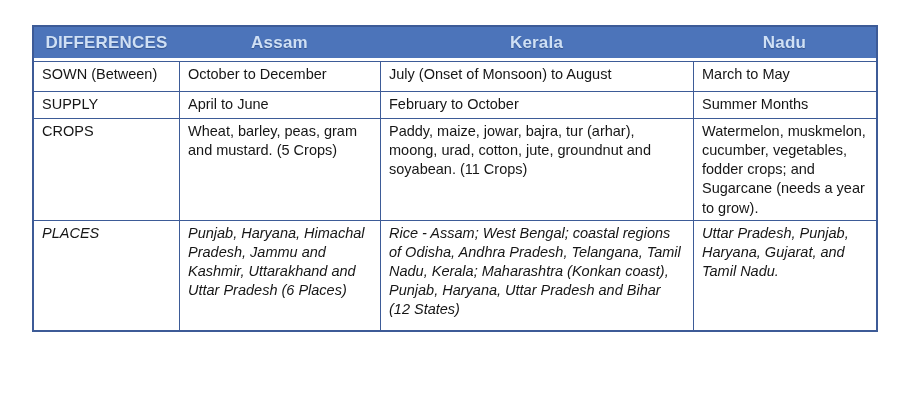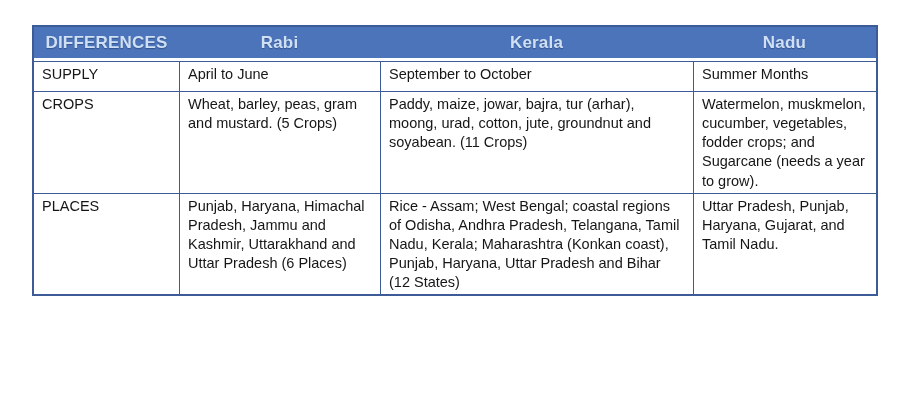--- a/index.html
+++ b/index.html
@@ -65,30 +65,36 @@
 <table class="season-table">
   <colgroup>
     <col class="c0">
       <col class="c1">
       <col class="c2">
       <col class="c3">
   </colgroup>
   <thead>
     <tr>
       <th>DIFFERENCES</th>
-      <th>Rabi</th>
+      <th>Assam</th>
       <th>Kerala</th>
       <th>Nadu</th>
     </tr>
   </thead>
   <tbody>
     <tr>
+      <td>SOWN (Between)</td>
+      <td>October to December</td>
+      <td>July (Onset of Monsoon) to August</td>
+      <td>March to May</td>
+    </tr>
+    <tr>
       <td>SUPPLY</td>
       <td>April to June</td>
-      <td>September to October</td>
+      <td>February to October</td>
       <td>Summer Months</td>
     </tr>
     <tr>
       <td>CROPS</td>
       <td>Wheat, barley, peas, gram and mustard. (5 Crops)</td>
       <td>Paddy, maize, jowar, bajra, tur (arhar), moong, urad, cotton, jute, groundnut and soyabean. (11 Crops)</td>
       <td>Watermelon, muskmelon, cucumber, vegetables, fodder crops; and Sugarcane (needs a year to grow).</td>
     </tr>
     <tr>
       <td>PLACES</td>

